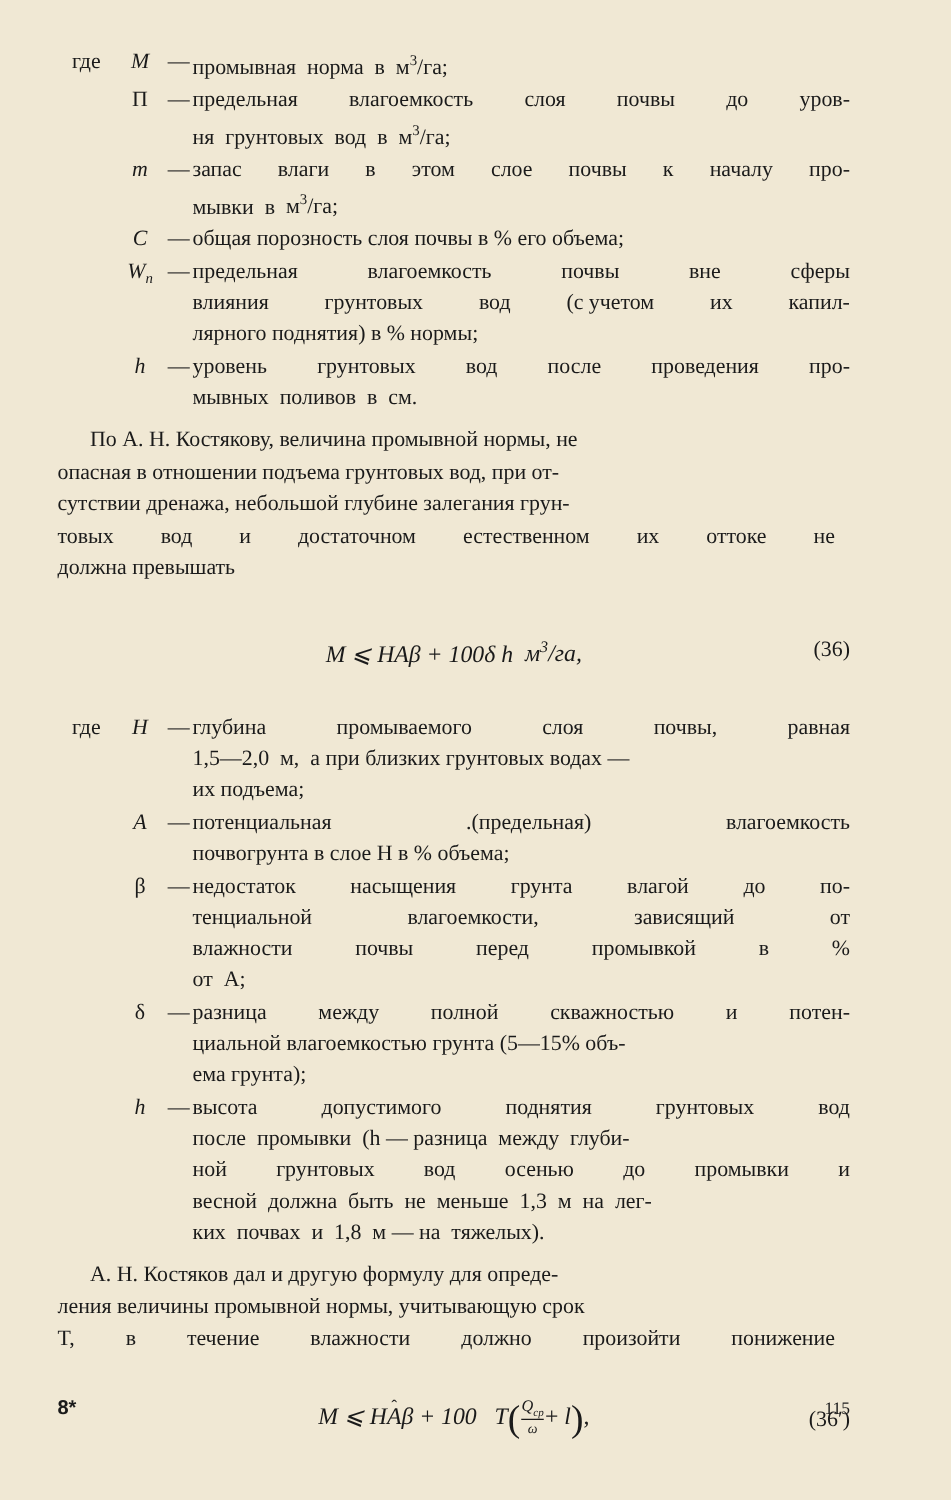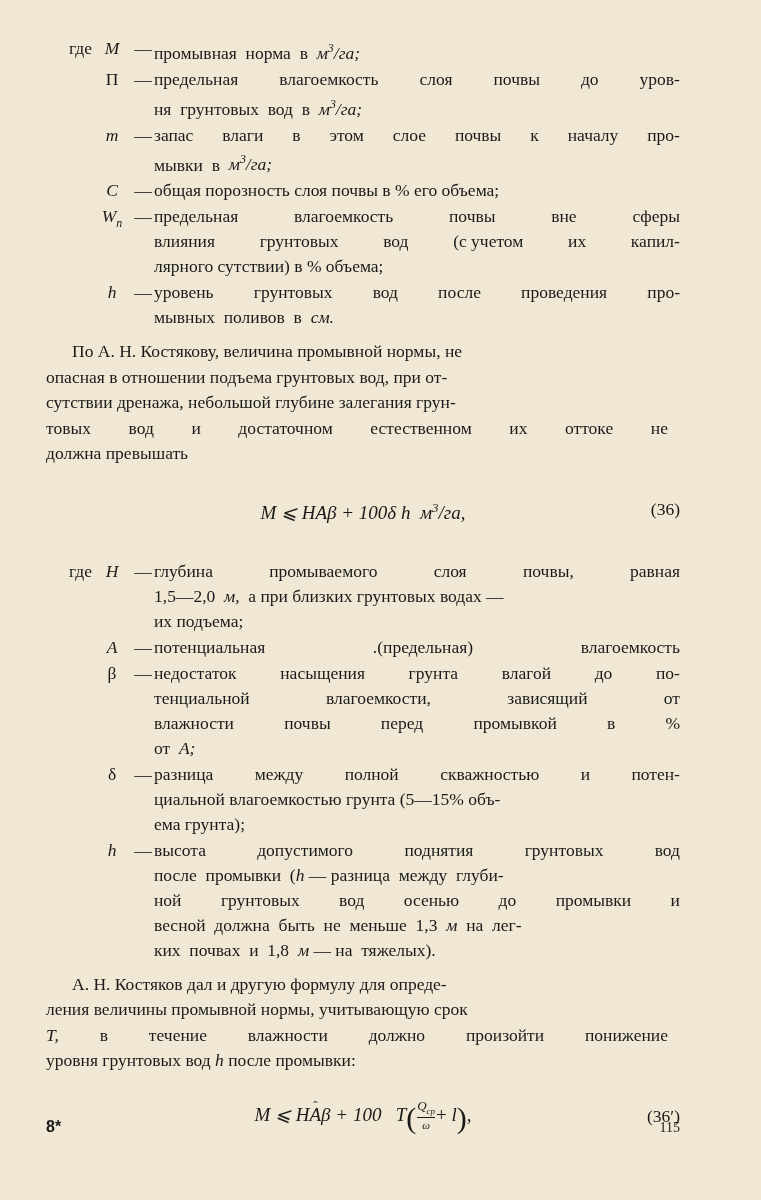--- a/index.html
+++ b/index.html
@@ -32,21 +32,21 @@
   .defrow {
     display: flex;
     align-items: flex-start;
     margin-bottom: 1px;
   }
   .dl-lead {
     width: 46px;
     flex: 0 0 46px;
     font-size: 17.5px;
     line-height: 25px;
-    text-align: right;
+    text-align: center;
     white-space: nowrap;
   }
   .dl-sym {
     width: 40px;
     flex: 0 0 40px;
     font-size: 17.5px;
     line-height: 25px;
     text-align: center;
     font-style: italic;
     white-space: nowrap;
@@ -68,21 +68,21 @@
   }
   .dl-body .ln {
     display: block;
     white-space: nowrap;
   }
   .dl-body .ln.just {
     display: flex;
     justify-content: space-between;
   }
   .dl-body .ln.just > span { white-space: pre; }
-  .it { font-style: italic; }
+  .it { }
   sub { font-size: 0.68em; }
   sup { font-size: 0.68em; }
 
   
   .para {
     font-size: 17.5px;
     line-height: 25.5px;
     margin: 9px 12px 0 0;
   }
   .para .ln {
@@ -92,21 +92,21 @@
   .para .ln.just {
     display: flex;
     justify-content: space-between;
   }
   .para .ln.just > span { white-space: pre; }
   .indent-first { padding-left: 26px; }
 
   
   .formula-row {
     position: relative;
-    margin: 26px 0 22px 0;
+    margin: 36px 0 22px 0;
     height: 44px;
   }
   .formula {
     position: absolute;
     left: 0;
     right: 0;
     text-align: center;
     font-size: 19px;
     line-height: 30px;
     font-style: italic;
@@ -254,21 +254,21 @@
               <span>сферы</span>
             </span>
           <span class="ln just">
               <span>влияния</span>
               <span>грунтовых</span>
               <span>вод</span>
               <span>(с учетом</span>
               <span>их</span>
               <span>капил-</span>
             </span>
-          <span class="ln">лярного  сутствии)  в  %  объема;</span>
+          <span class="ln">лярного  поднятия)  в  %  нормы;</span>
         </div>
       </div>
 
       <div class="defrow">
         <div class="dl-lead"></div>
         <div class="dl-sym">h</div>
         <div class="dl-dash">—</div>
         <div class="dl-body">
           <span class="ln just">
               <span>уровень</span>
@@ -329,20 +329,21 @@
       <div class="defrow">
         <div class="dl-lead"></div>
         <div class="dl-sym">A</div>
         <div class="dl-dash">—</div>
         <div class="dl-body">
           <span class="ln just">
               <span>потенциальная</span>
               <span>.(предельная)</span>
               <span>влагоемкость</span>
             </span>
+          <span class="ln">почвогрунта в слое <span class="it">H</span> в % объема;</span>
         </div>
       </div>
 
       <div class="defrow">
         <div class="dl-lead"></div>
         <div class="dl-sym upright">β</div>
         <div class="dl-dash">—</div>
         <div class="dl-body">
           <span class="ln just">
               <span>недостаток</span>
@@ -421,21 +422,20 @@
       <span class="ln">ления величины промывной нормы, учитывающую срок</span>
       <span class="ln just">
           <span class="it">T,</span>
           <span>в</span>
           <span>течение</span>
           <span>влажности</span>
           <span>должно</span>
           <span>произойти</span>
           <span>понижение</span>
         </span>
-      <span class="ln">уровня грунтовых вод <span class="it">h</span> после промывки:</span>
     </div>
 
     <div class="formula-row">
       <div class="formula">
         M&nbsp;⩽&nbsp;H<span class="hat-wrap"><span class="hat">ˆ</span>A</span>β&nbsp;+&nbsp;100&nbsp;&nbsp;&nbsp;T<span class="bigparen">(</span><span class="frac"><span class="num">Q<sub>ср</sub></span><span class="den">ω</span></span><span class="up">+</span>&nbsp;l<span class="bigparen">)</span><span class="up">,</span>
       </div>
       <div class="eqno">(36′)</div>
     </div>
 
     <div class="footer">

